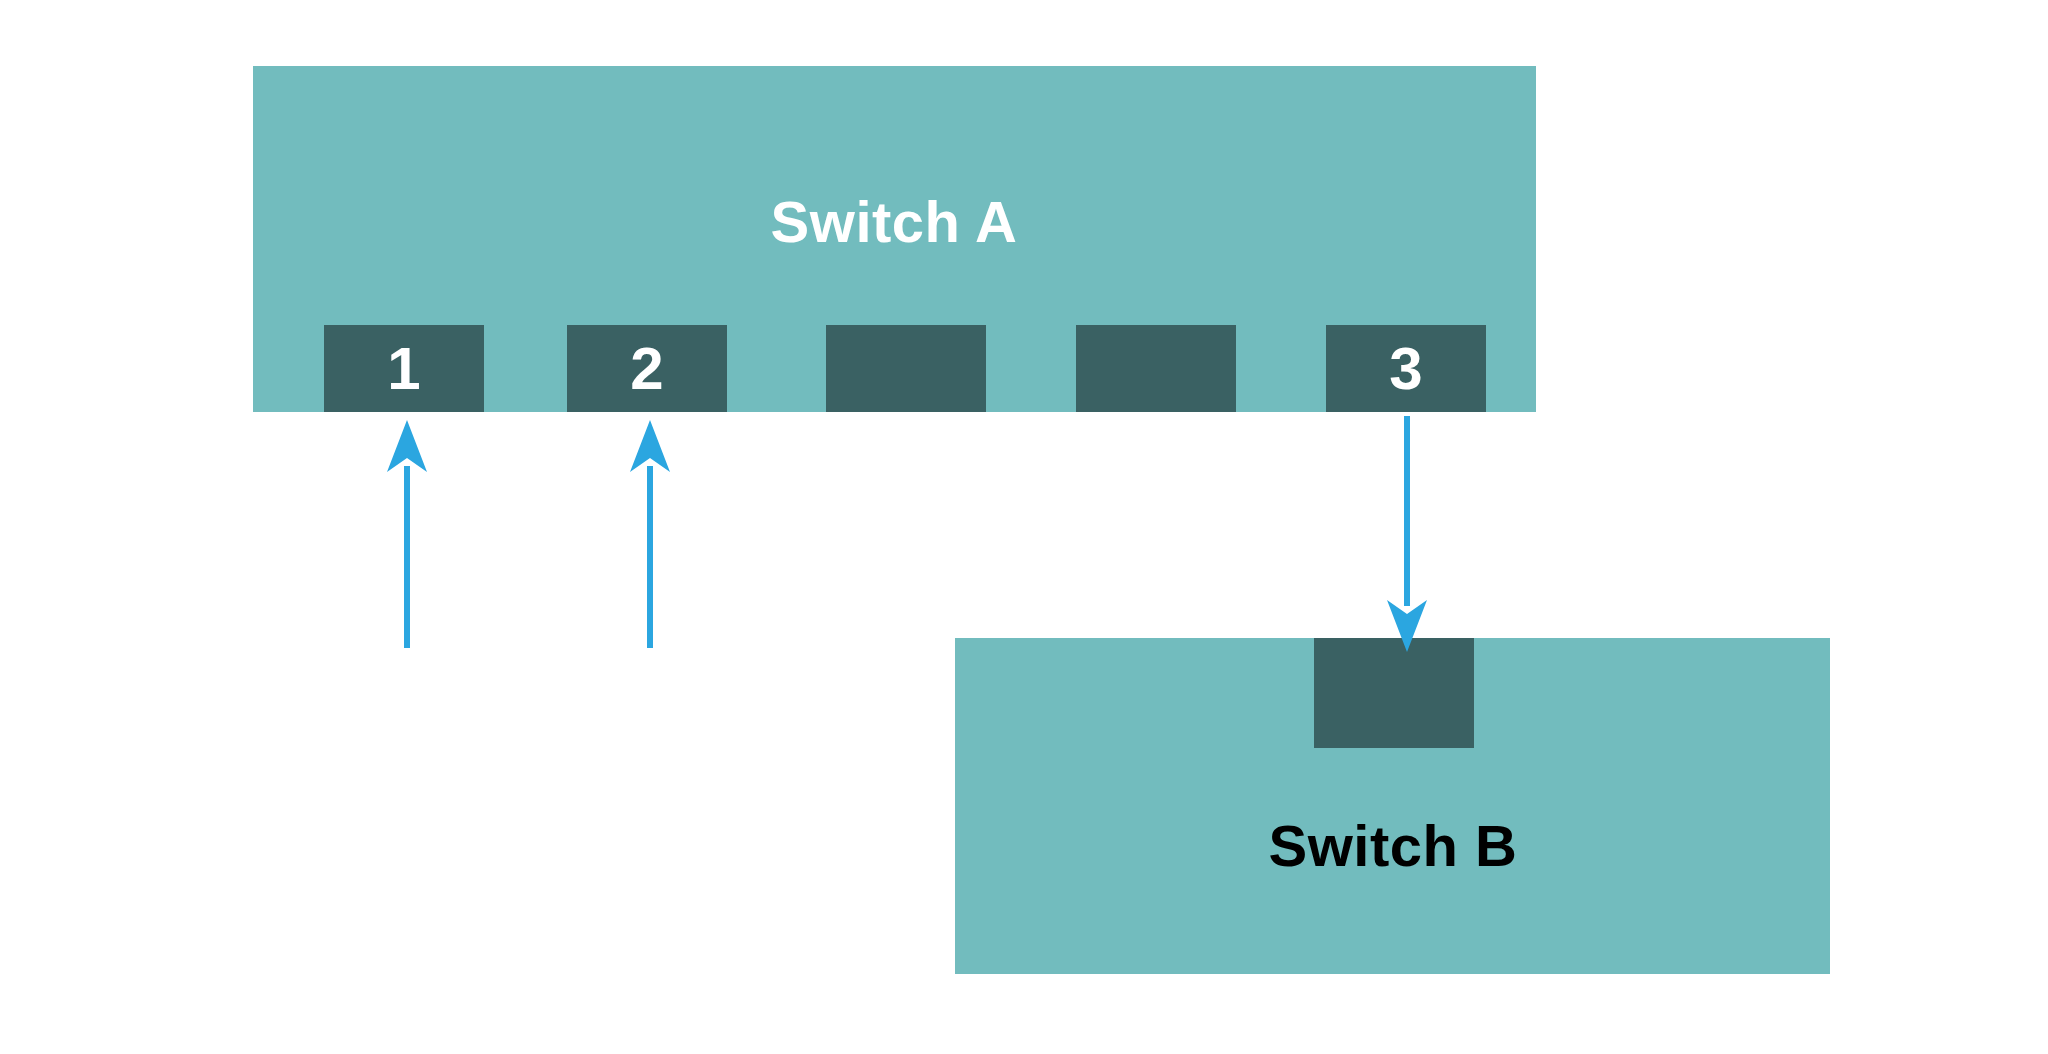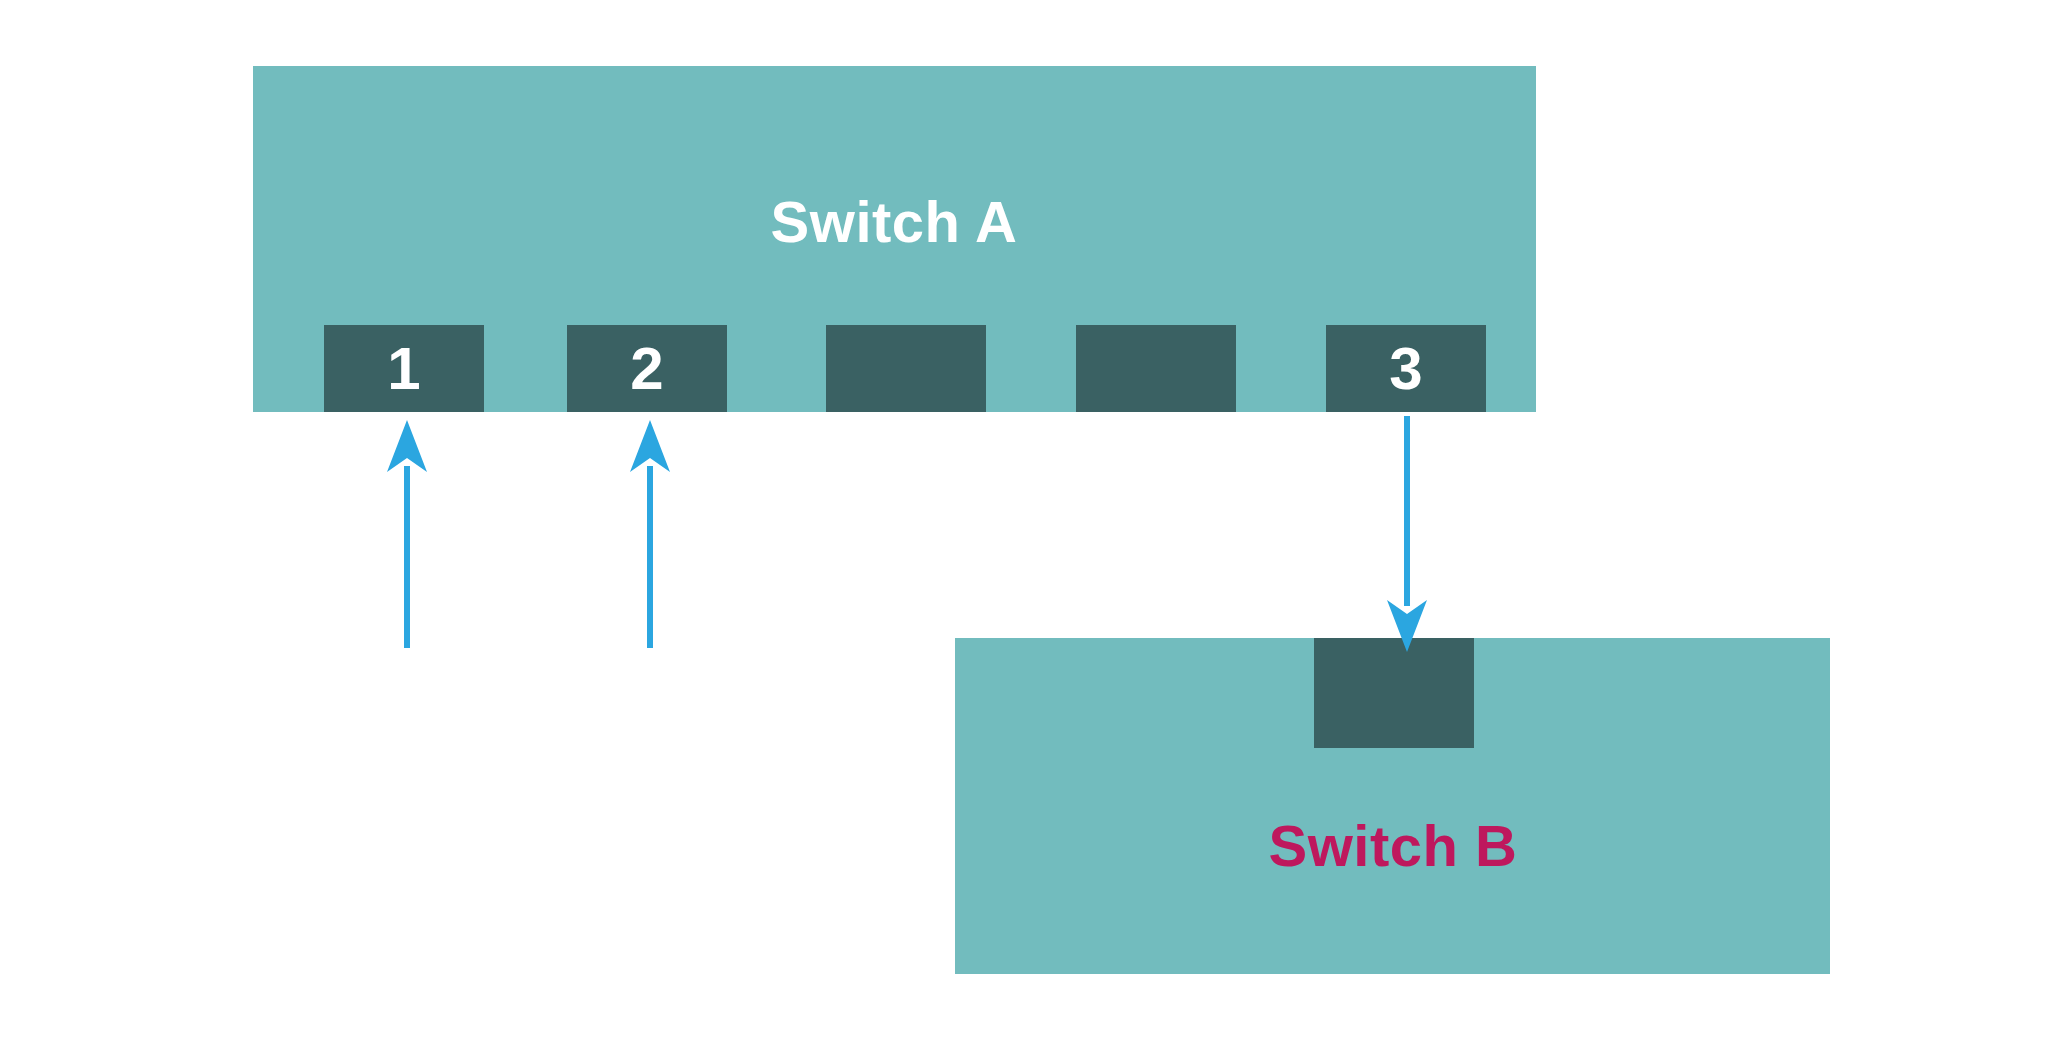--- a/index.html
+++ b/index.html
@@ -78,21 +78,21 @@
       </div>
       <div class="port" style="left: 1065px; top: 325px; width: 160px; height: 87px; background: rgb(58, 97, 99);">
         <span class="port-label" style="color: rgb(255, 255, 255);"></span>
       </div>
       <div class="port" style="left: 1315px; top: 325px; width: 160px; height: 87px; background: rgb(58, 97, 99);">
         <span class="port-label" style="color: rgb(255, 255, 255);">3</span>
       </div>
     </div>
 
   <div class="switch-body" id="switch-b-body" style="left: 944px; top: 638px; width: 875px; height: 336px; background: rgb(114, 188, 190);"></div>
-  <div class="switch-label" id="switch-b-label" style="left: 1382px; top: 846px; color: #be185d;">Switch B</div>
+  <div class="switch-label" id="switch-b-label" style="left: 1382px; top: 846px; color: #000000;">Switch B</div>
   <div id="switch-b-ports">
       <div class="port" style="left: 1303px; top: 638px; width: 160px; height: 110px; background: rgb(58, 97, 99);">
         <span class="port-label" style="color: rgb(255, 255, 255);"></span>
       </div>
     </div>
 
   <svg class="links" id="links-svg" viewBox="0 0 2048 1054">
       <g>
         <line x1="396" y1="648" x2="396" y2="466" stroke="#2ba6e0" stroke-width="6"></line>
         <path d="M 396 420 L 376 472 L 396 458 L 416 472 Z" fill="#2ba6e0"></path>

